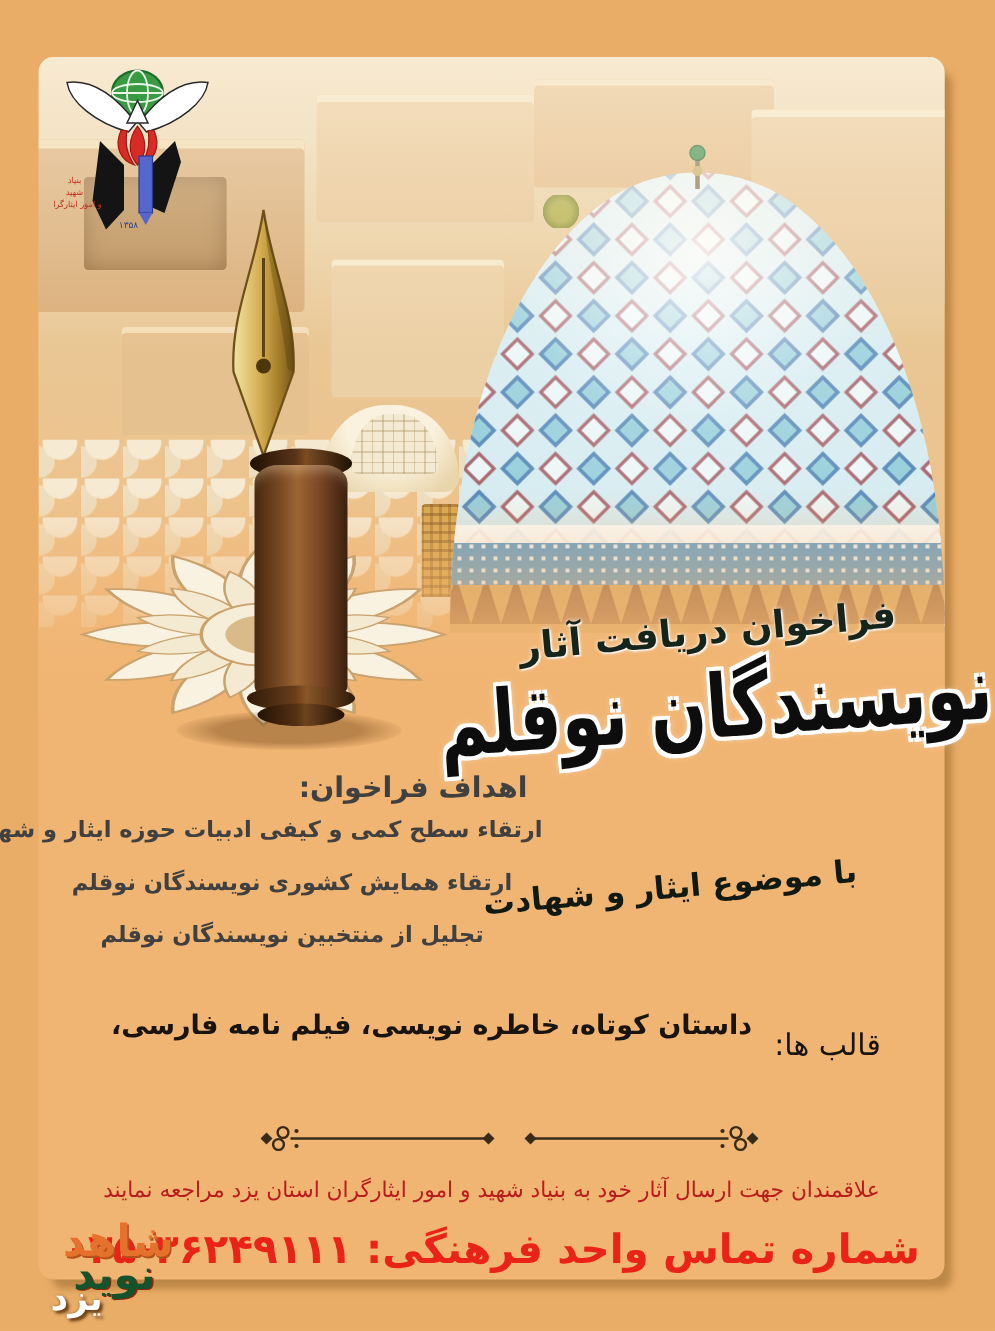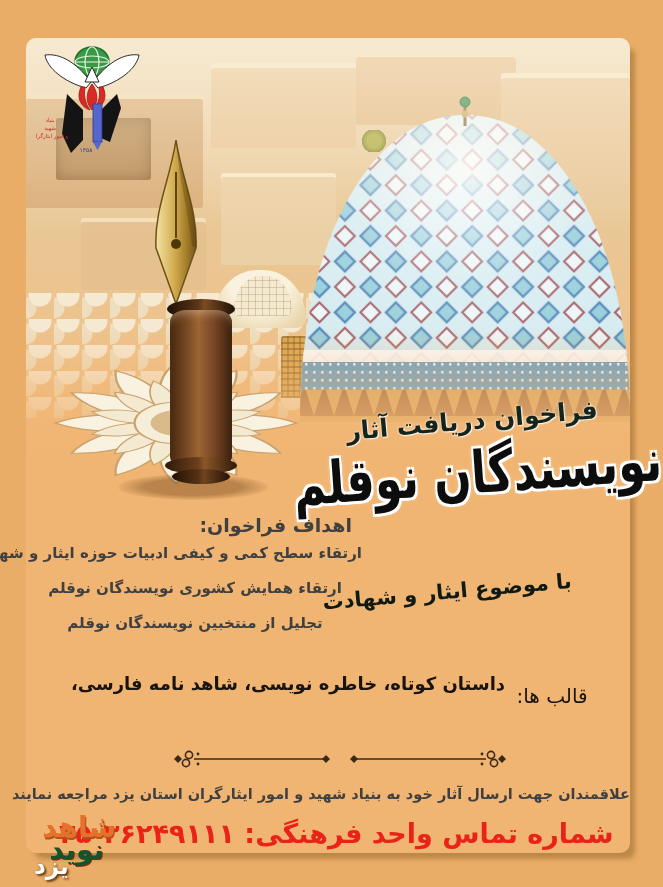--- a/index.html
+++ b/index.html
@@ -87,21 +87,21 @@
   .goals{position:absolute;left:2px;top:476px;width:334px;color:#404040;}
   .goals-heading{font-size:19px;font-weight:bold;text-align:left;padding-left:14px;direction:rtl;text-align:right;padding-right:10px;}
   .goals-item{font-size:15px;font-weight:bold;text-align:center;line-height:35px;white-space:nowrap;}
   
   .formats-label{position:absolute;left:484px;top:646px;width:84px;font-size:20px;font-weight:normal;color:#191410;text-align:center;white-space:nowrap;}
   .formats-lines{position:absolute;left:12px;top:626px;width:500px;color:#191410;}
   .formats-line{font-size:18px;font-weight:bold;text-align:center;line-height:40px;white-space:nowrap;}
   
   .divider{position:absolute;left:148px;top:712px;width:332px;height:18px;}
   .notice{position:absolute;left:0;top:748px;width:604px;text-align:center;
-    font-size:14.5px;font-weight:bold;color:#404040;white-space:nowrap;}
+    font-size:14.5px;font-weight:normal;color:#b91c1c;white-space:nowrap;}
   .phone-line{position:absolute;left:0;top:780px;width:604px;text-align:center;
     font-size:27px;font-weight:bold;color:#ea2318;white-space:nowrap;}
   .phone-line .num{direction:ltr;unicode-bidi:embed;display:inline-block;letter-spacing:1px;}
   
   .emblem{position:absolute;left:36px;top:42px;width:110px;height:112px;z-index:6;}
   .navid{position:absolute;left:30px;top:795px;width:90px;height:90px;z-index:7;font-weight:bold;margin-top:18px;}
   .navid-shahed{position:absolute;right:4px;top:-2px;font-size:28px;color:#e4722c;
     text-shadow:1px 1px 0 #b5511a;transform:scaleY(1.05);}
   .navid-navid{position:absolute;right:16px;top:20px;font-size:28px;color:#14532d;
     text-shadow:1px 1px 0 #8f2608;}
@@ -236,21 +236,21 @@
 
     <div class="goals">
       <div class="goals-heading">اهداف فراخوان:</div>
       <div class="goals-item">ارتقاء سطح کمی و کیفی ادبیات حوزه ایثار و شهادت</div>
       <div class="goals-item">ارتقاء همایش کشوری نویسندگان نوقلم</div>
       <div class="goals-item">تجلیل از منتخبین نویسندگان نوقلم</div>
     </div>
 
     <div class="formats-label">قالب ها:</div>
     <div class="formats-lines">
-      <div class="formats-line">داستان کوتاه، خاطره نویسی، شاهد نامه فارسی،</div>
+      <div class="formats-line">داستان کوتاه، خاطره نویسی، فیلم نامه فارسی،</div>
     </div>
 
     <div class="divider">
       <svg width="332" height="18" viewBox="0 0 332 18">
         <g stroke="#3a2a18" stroke-width="1.6" fill="none">
           <line x1="20" y1="9" x2="150" y2="9"></line>
             <line x1="182" y1="9" x2="312" y2="9"></line>
           <circle cx="15" cy="5" r="3.6"></circle>
             <circle cx="12" cy="13" r="3.6"></circle>
           <circle cx="317" cy="5" r="3.6"></circle>

